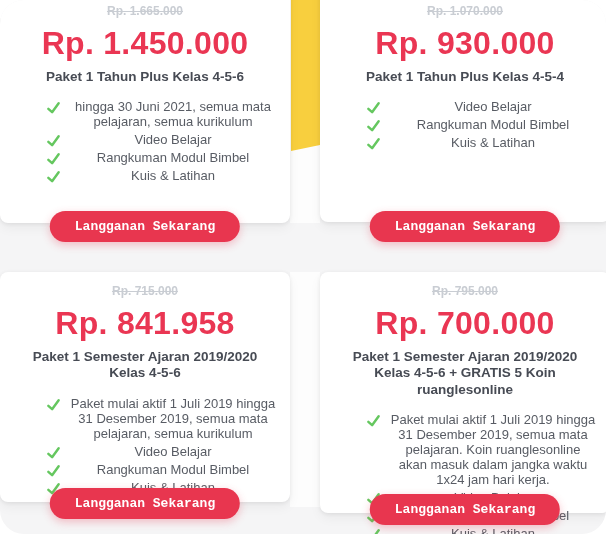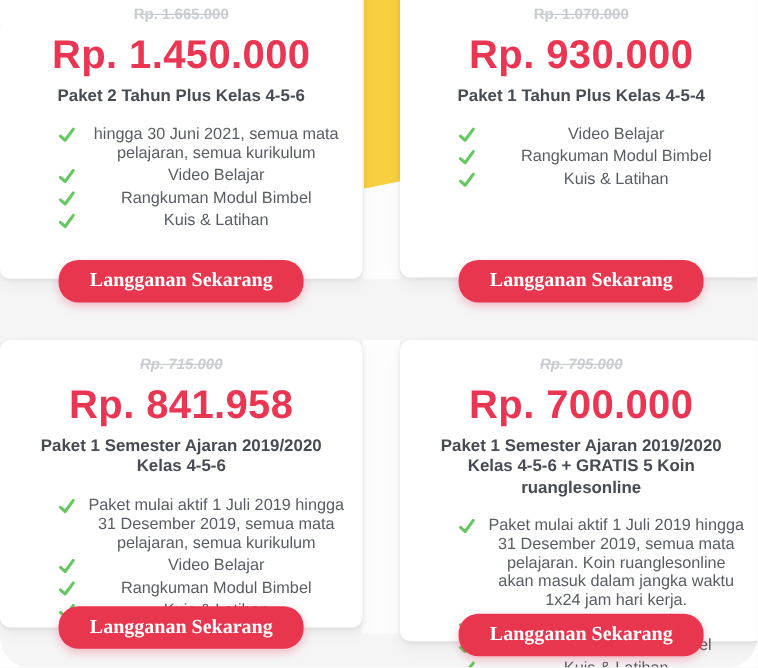--- a/index.html
+++ b/index.html
@@ -47,21 +47,21 @@
   #card-2 { left: 0;     top: 272px; height: 230px; }
   #card-3 { left: 320px; top: 272px; height: 241px; }
 
   .strike {
     font-size: 12px;
     font-weight: bold;
     color: #c9cdd3;
     text-decoration: line-through;
   }
   .card.row-top    .strike { padding-top: 30px; }
-  .card.row-bottom .strike { padding-top: 12px; font-style: italic; }
+  .card.row-bottom .strike { padding-top: 12px; }
   .price {
     margin-top: 7px;
     font-size: 32px;
     font-weight: 800;
     color: #ea3653;
     letter-spacing: 0.3px;
   }
   .title {
     margin: 7px auto 0;
     max-width: 250px;
@@ -93,22 +93,22 @@
   }
   .cta {
     position: absolute;
     left: 50%;
     transform: translateX(-50%);
     background: #e8364f;
     color: #ffffff;
     border: none;
     border-radius: 16px;
     padding: 8px 25px;
-    font-family: Liberation Serif, serif;
-    font-size: 16px;
+    font-family: Liberation Mono, monospace;
+    font-size: 13px;
     font-weight: bold;
     white-space: nowrap;
     box-shadow: 0 3px 8px rgba(232,54,79,0.30);
     cursor: pointer;
   }
   #card-0 .cta { bottom: -19px; }
   #card-1 .cta { bottom: -20px; }
   #card-2 .cta { bottom: -17px; }
   #card-3 .cta { bottom: -12px; }
 </style>
@@ -117,21 +117,21 @@
 
 <div class="viewport">
 
   <div class="gap-strip top"></div>
   <div class="gap-strip bottom"></div>
   <div class="ribbon"></div>
 
   <section class="card row-top" id="card-0">
     <div class="strike">Rp. 1.665.000</div>
     <div class="price">Rp. 1.450.000</div>
-    <h3 class="title">Paket 2 Tahun Plus Kelas 4-5-6</h3>
+    <h3 class="title">Paket 1 Tahun Plus Kelas 4-5-6</h3>
     <ul class="features">
       <li class="feature">
         <span class="check-icon"><svg width="15" height="15" viewBox="0 0 16 16">
               <path d="M2.5 9.5 L6.5 13 L13.5 3.5" fill="none" stroke="#65c75f" stroke-width="2.6" stroke-linecap="round" stroke-linejoin="round"></path>
             </svg></span>
         <span>hingga 30 Juni 2021, semua mata pelajaran, semua kurikulum</span>
       </li>
       <li class="feature">
         <span class="check-icon"><svg width="15" height="15" viewBox="0 0 16 16">
               <path d="M2.5 9.5 L6.5 13 L13.5 3.5" fill="none" stroke="#65c75f" stroke-width="2.6" stroke-linecap="round" stroke-linejoin="round"></path>

